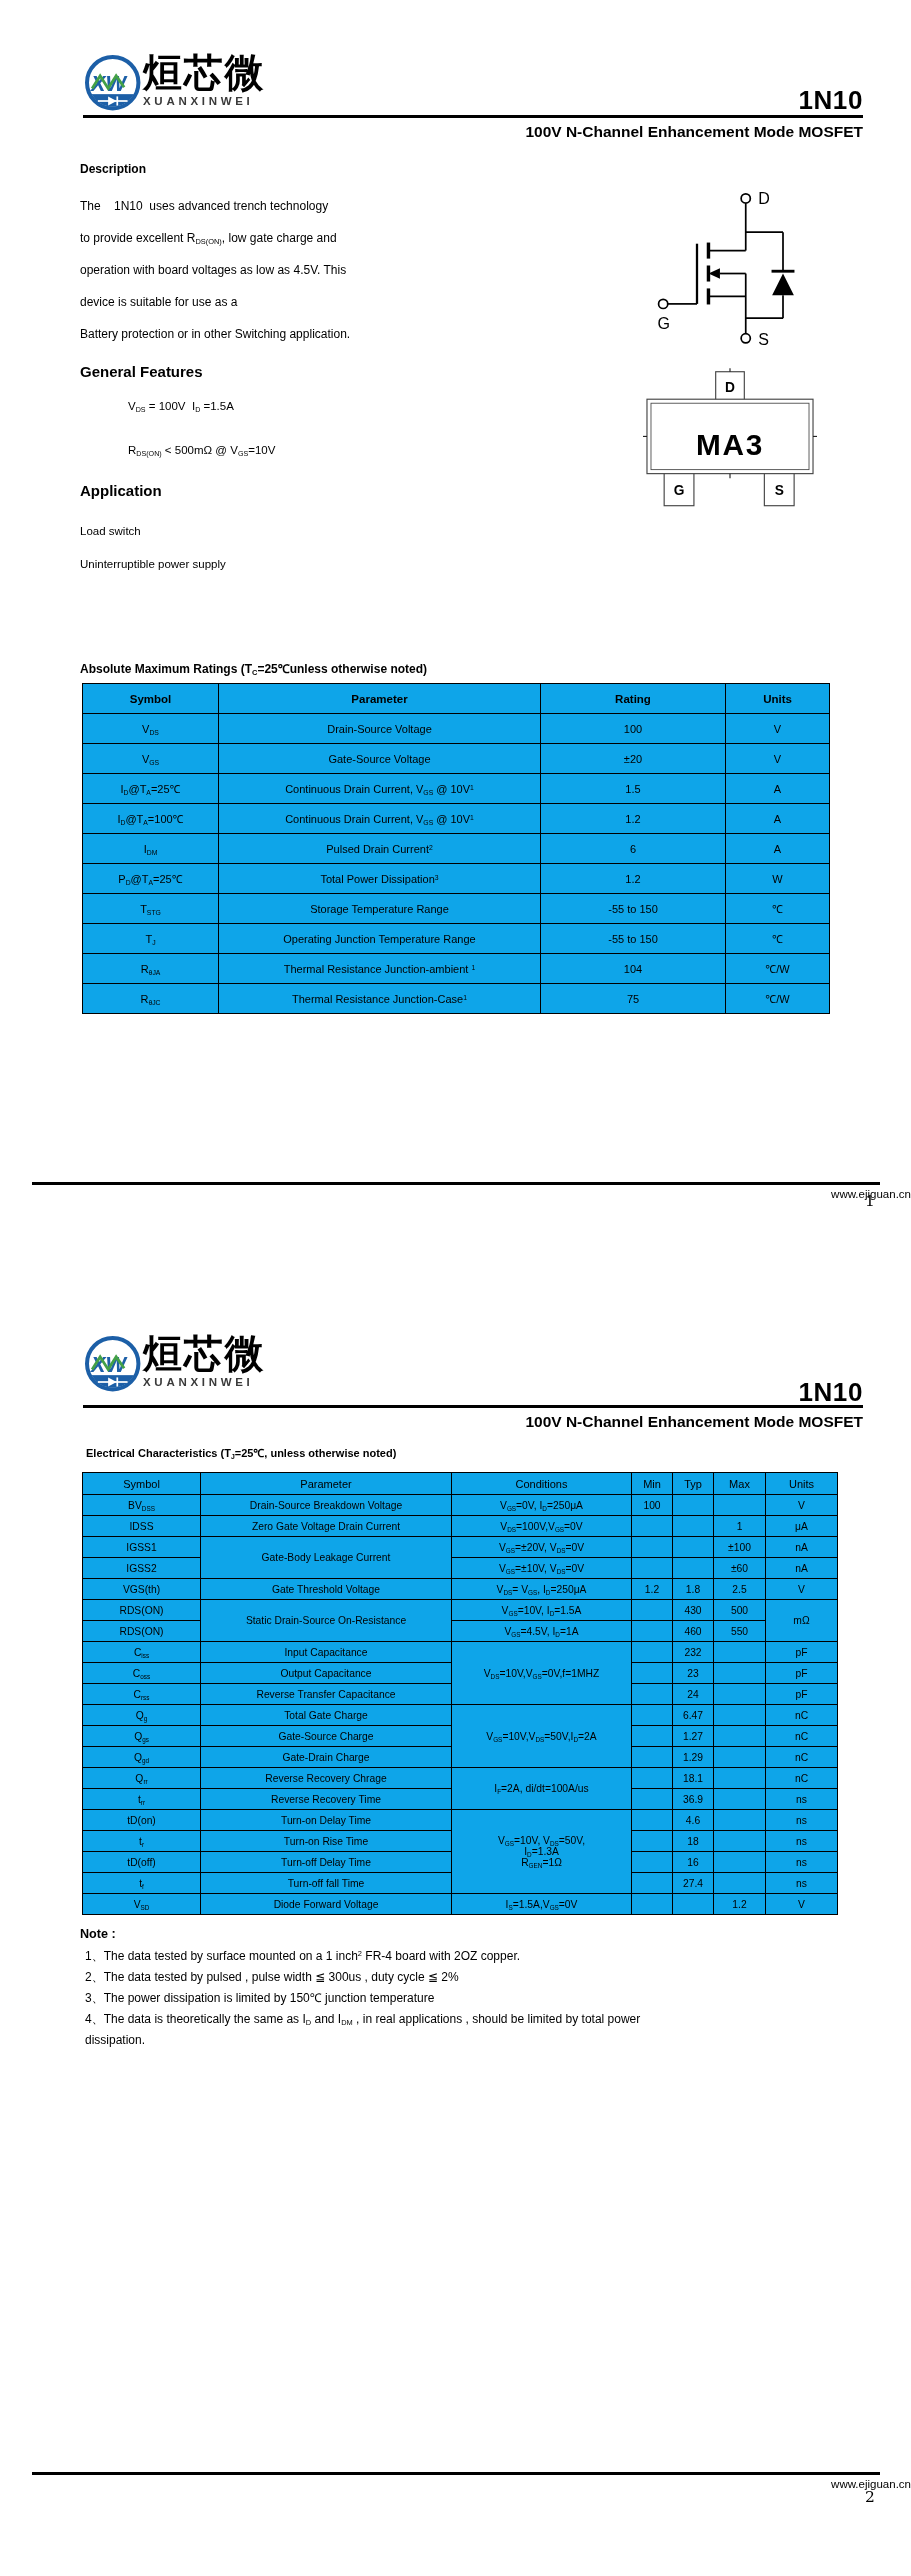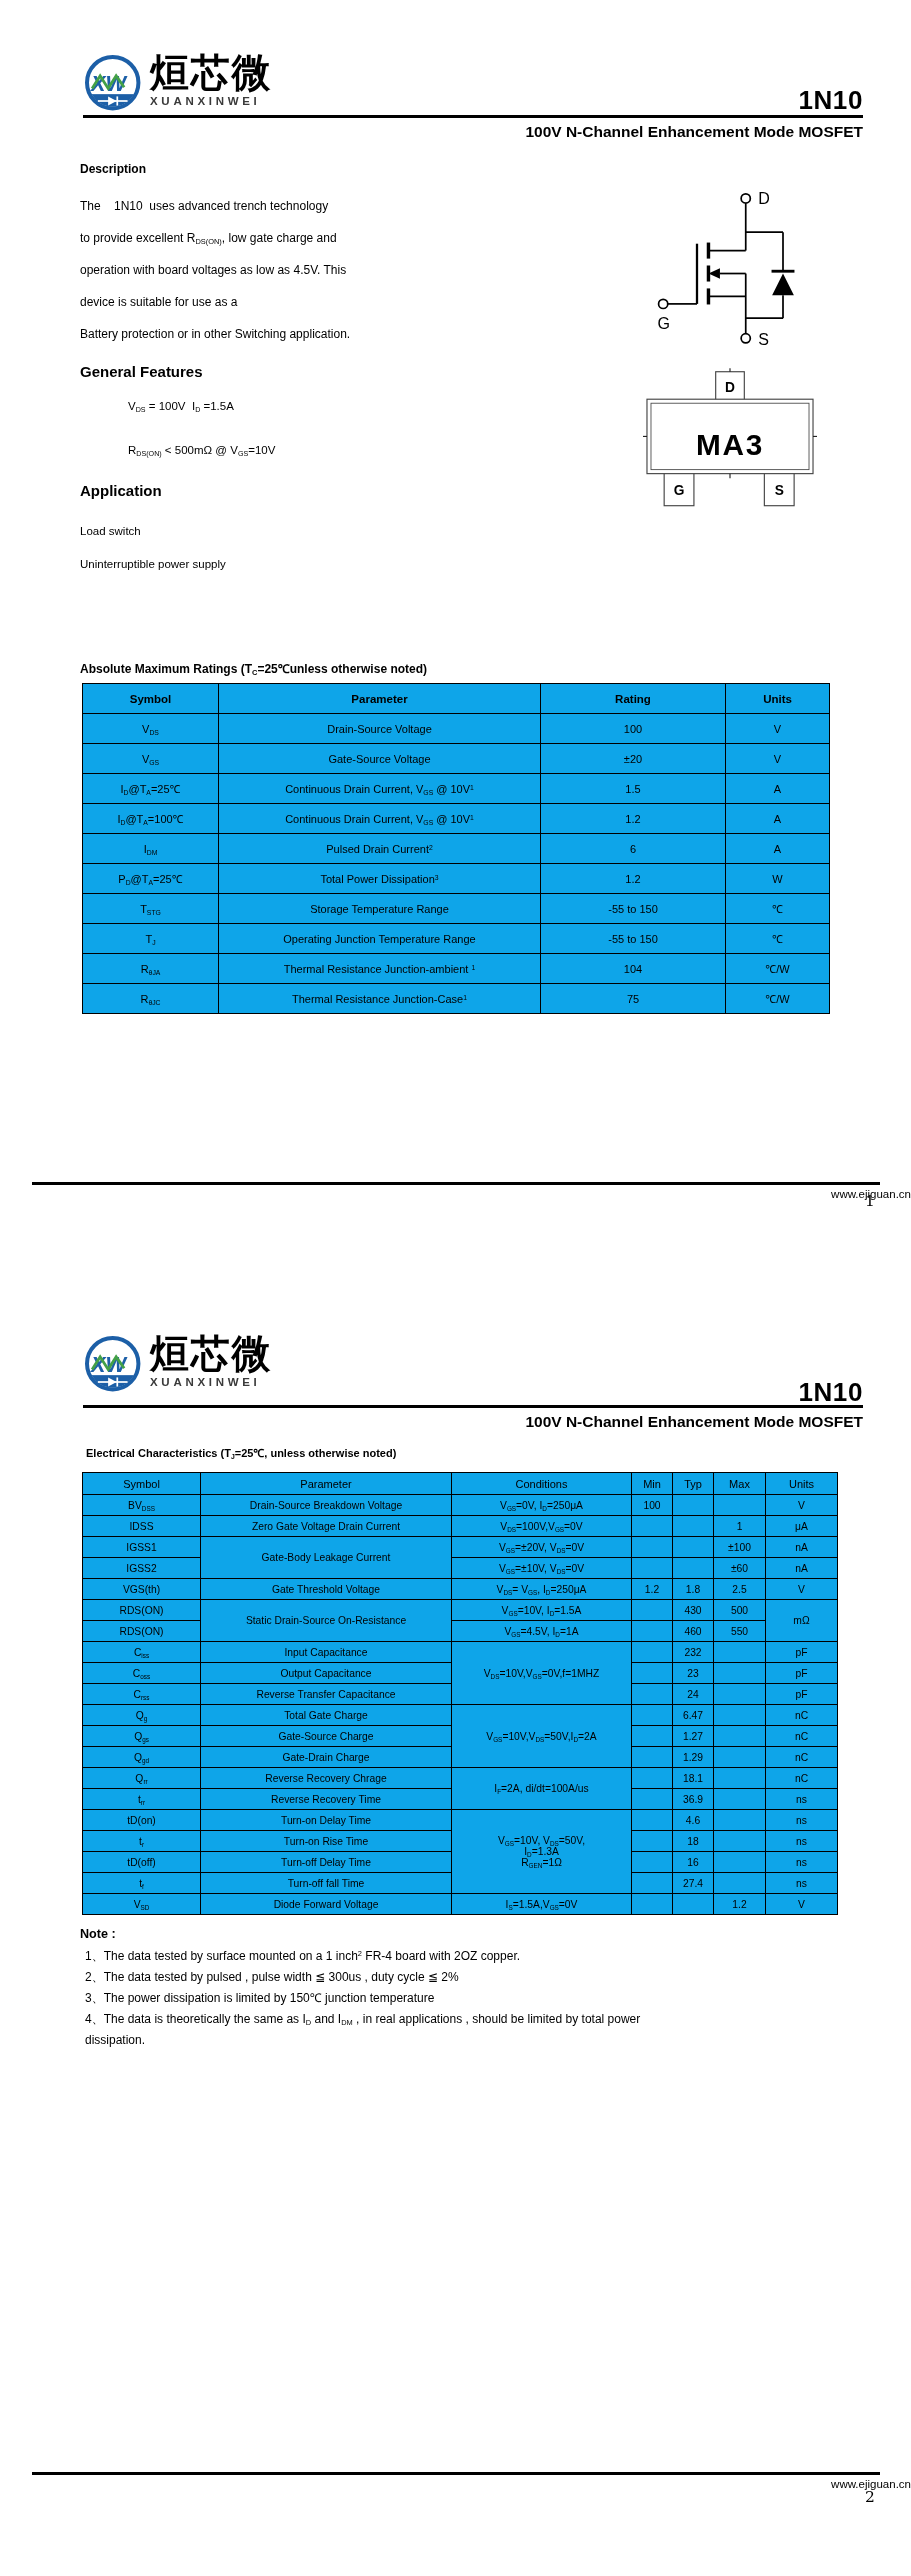--- a/index.html
+++ b/index.html
@@ -4,21 +4,21 @@
 <style>
   html,body{margin:0;padding:0;background:#fff;}
   body{width:911px;height:2576px;position:relative;font-family:"Liberation Sans",sans-serif;color:#000;}
   .sheet{position:absolute;left:0;width:911px;overflow:hidden;}
   #page-1{top:0;height:1302px;}
   #page-2{top:1302px;height:1274px;}
   .abs{position:absolute;}
 
   
   .logo{display:flex;align-items:flex-start;}
-  .logo-txt{margin-left:7px;}
+  .logo-txt{margin-left:0;}
   .brand-cn{font-size:39px;font-weight:bold;line-height:1.04;letter-spacing:1.7px;font-family:"DejaVu Sans",sans-serif;}
   .brand-en{font-size:11.5px;letter-spacing:3.7px;color:#3a3a3a;margin-top:1.1px;font-weight:bold;}
   .doc-title{font-size:26px;font-weight:bold;letter-spacing:0.6px;text-align:right;line-height:1;}
   .hrule{background:#000;height:3.4px;}
   .subtitle{font-size:15.5px;font-weight:bold;text-align:right;line-height:1.1;}
 
   
   .h-small{font-size:12px;font-weight:bold;}
   .h-mid{font-size:15px;font-weight:bold;}
   .desc-line{font-size:12px;line-height:32px;white-space:pre-wrap;}

